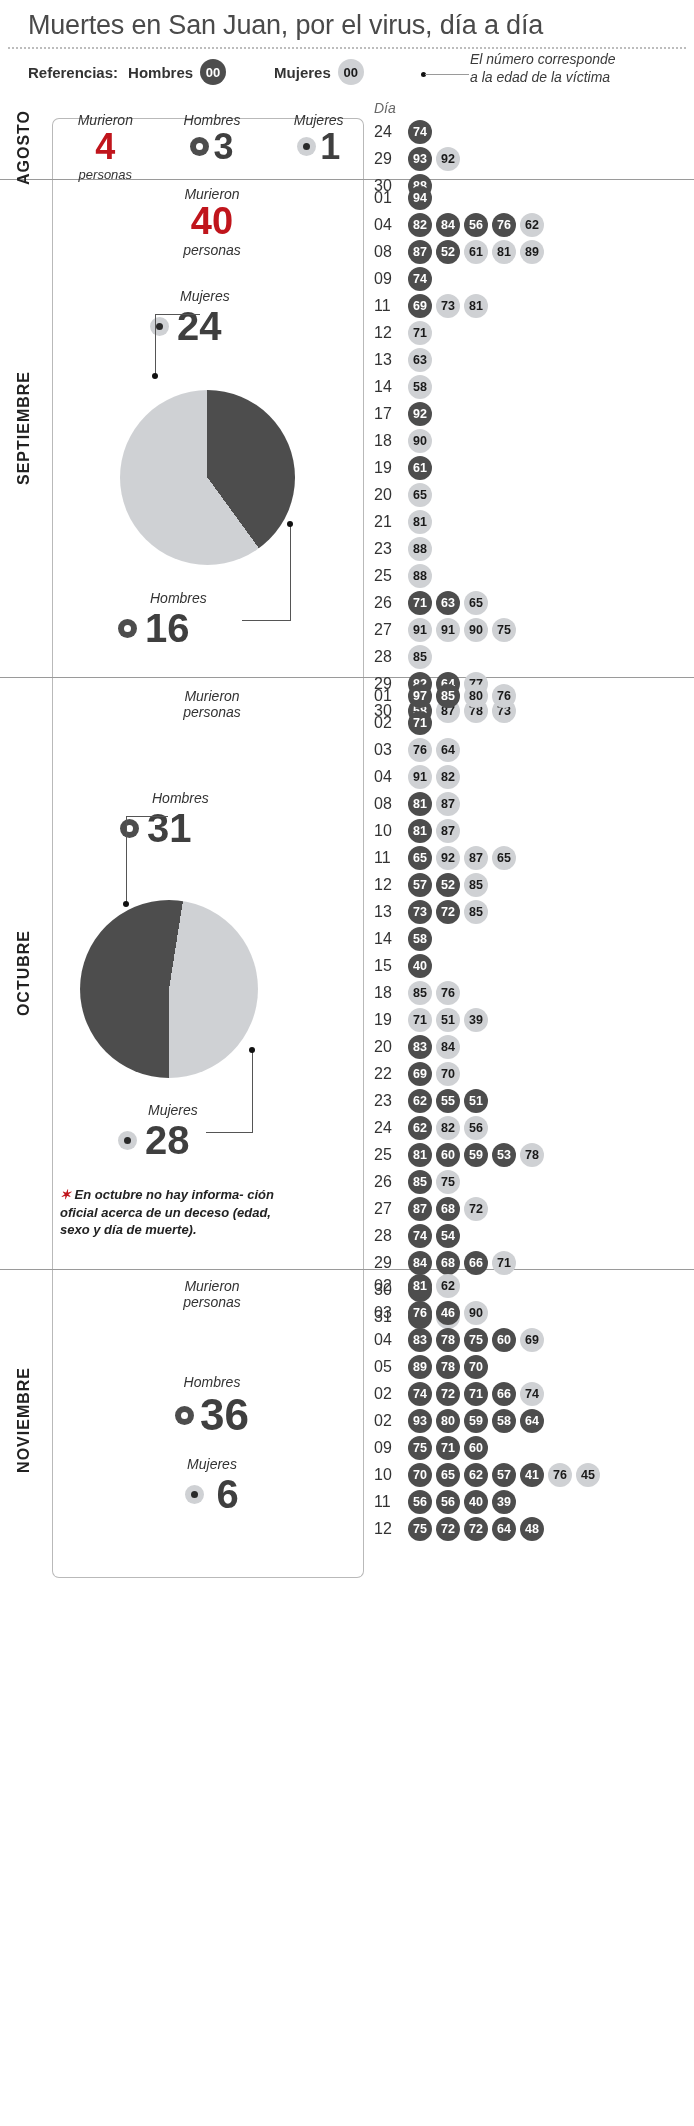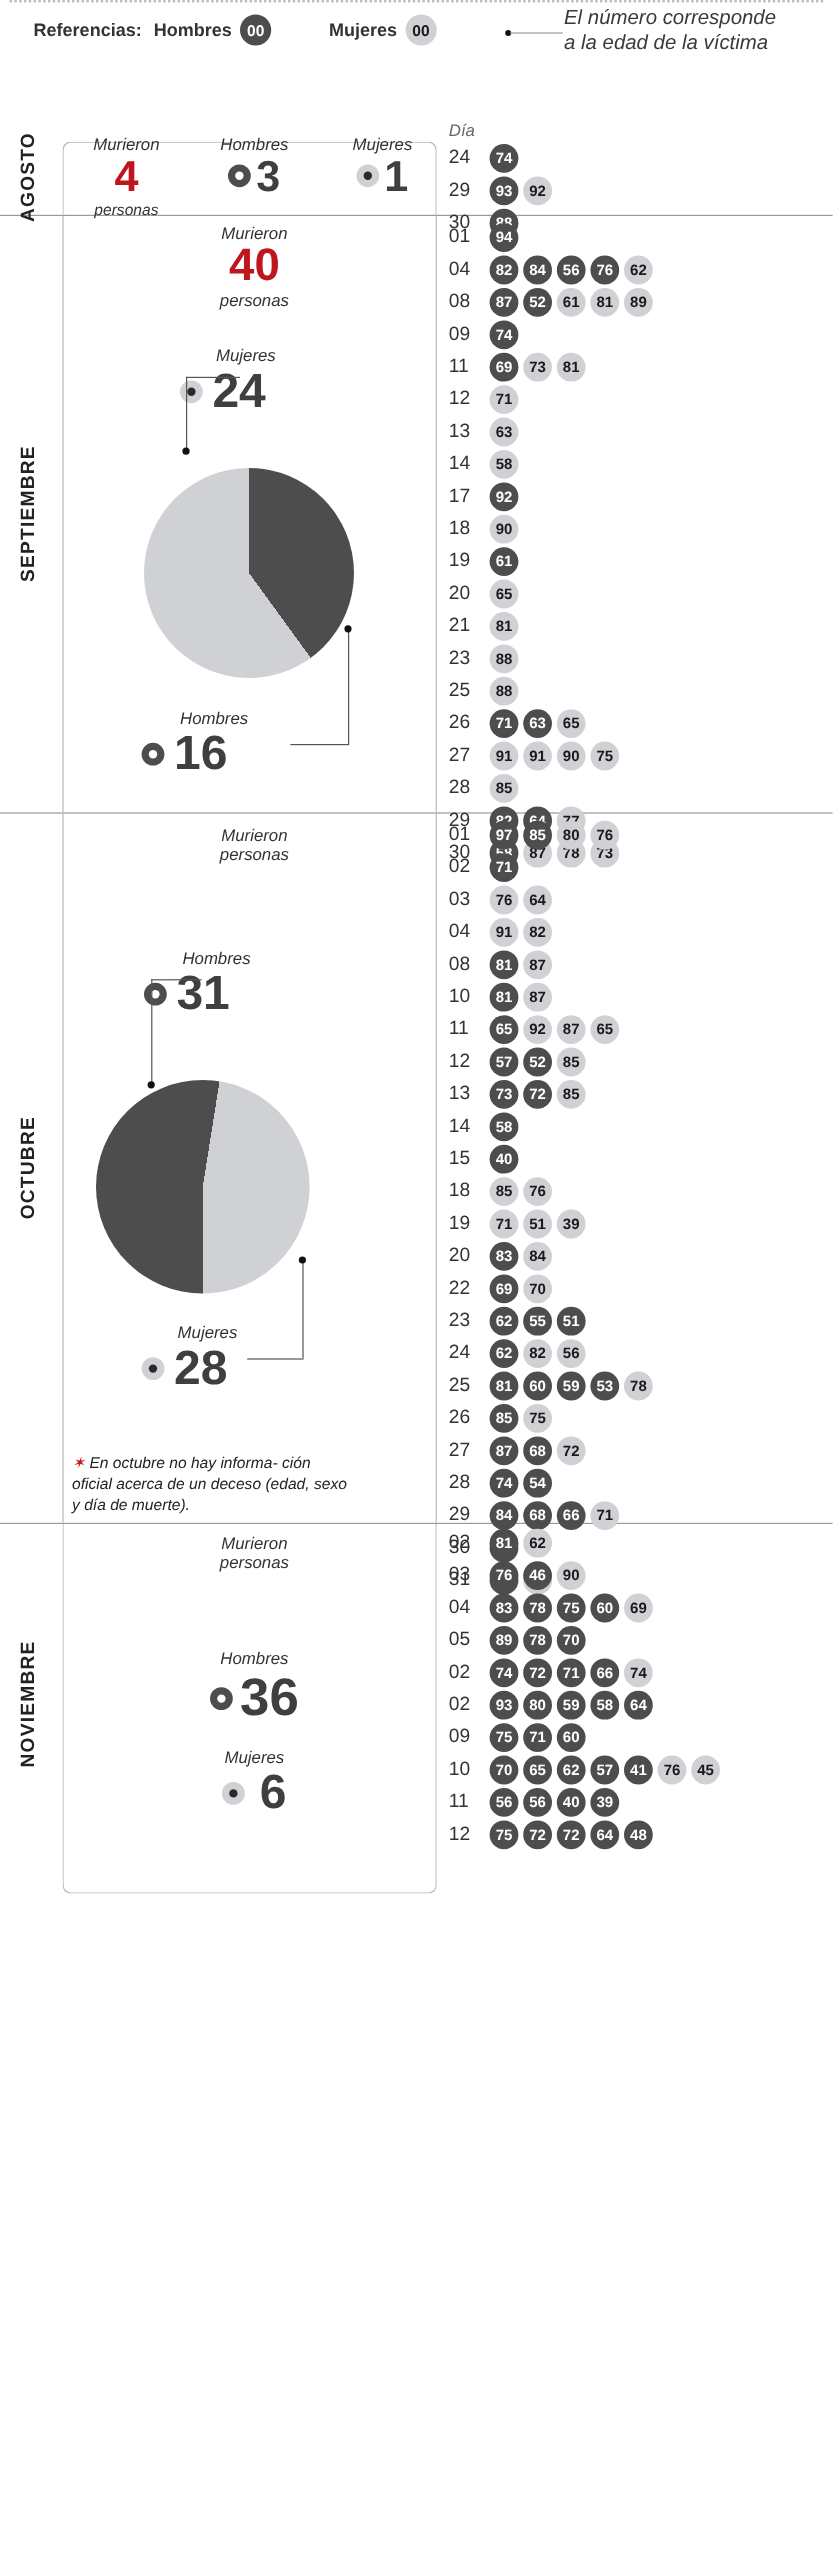--- a/index.html
+++ b/index.html
@@ -33,21 +33,21 @@
   .legend-item.mj { margin-left:38px; }
   .chip {
     width:26px;height:26px;border-radius:50%;
     display:flex;align-items:center;justify-content:center;
     font-size:13px;font-weight:bold; font-family:"Liberation Sans", sans-serif;
   }
   .chip.h { background:#4d4d4d; color:#fff; }
   .chip.m { background:#cfd1d4; color:#1a1a1a; }
   .legend-note {
     position:absolute; left:470px; top:2px;
-    font-style:italic; font-size:17px; color:#3a3a3a; line-height:1.25;
+    font-style:italic; font-size:14px; color:#3a3a3a; line-height:1.25;
   }
   .legend-dot { position:absolute; left:421px; top:23px; width:5px;height:5px;border-radius:50%;background:#111; }
   .legend-line { position:absolute; left:425px; top:25px; width:44px; height:1px; background:#9a9a9a; }
 
   .dia-label {
     position:absolute; left:374px; top:100px;
     font-style:italic; font-size:14px; color:#666;
   }
 
   
@@ -115,20 +115,21 @@
   .note-star {
     position:absolute; font-style:italic; font-size:13px; color:#222; line-height:1.35;
   }
   .star { color:#c0151c; }
 </style>
 </head>
 <body>
 
 <div class="page">
 
+  <div class="title">Muertes en San Juan, por el virus, día a día</div>
   <div class="rule-dotted"></div>
 
   <div class="legend">
     <span class="legend-title">Referencias:</span>
     <span class="legend-item">
       <span>Hombres</span>
       <span class="chip h">00</span>
     </span>
     <span class="legend-item mj">
       <span>Mujeres</span>
@@ -369,21 +370,21 @@
         <span class="marker m">
             <i></i>
           </span>
         <span class="big-dark" style="font-size:40px;">28</span>
       </div>
     </div>
     <div class="callout-line" style="left:252px;top:372px;width:1px;height:82px;"></div>
     <div class="callout-line" style="left:206px;top:454px;width:47px;height:1px;"></div>
     <div class="callout-dot" style="left:249px;top:369px;"></div>
 
-    <div class="note-star" style="left:60px;top:532px;width:230px;">
+    <div class="note-star" style="left:60px;top:508px;width:230px;font-weight:bold;">
       <span class="star">✶</span>
       <span id="octubre-footnote-text"> En octubre no hay informa- ción oficial acerca de un deceso (edad, sexo y día de muerte).</span>
     </div>
 
     <div class="days" id="days-2" style="top:4px;">
         <div class="day-row">
           <div class="day-num">01</div>
           <div class="dot h">97</div>
           <div class="dot h">85</div>
           <div class="dot m">80</div>

